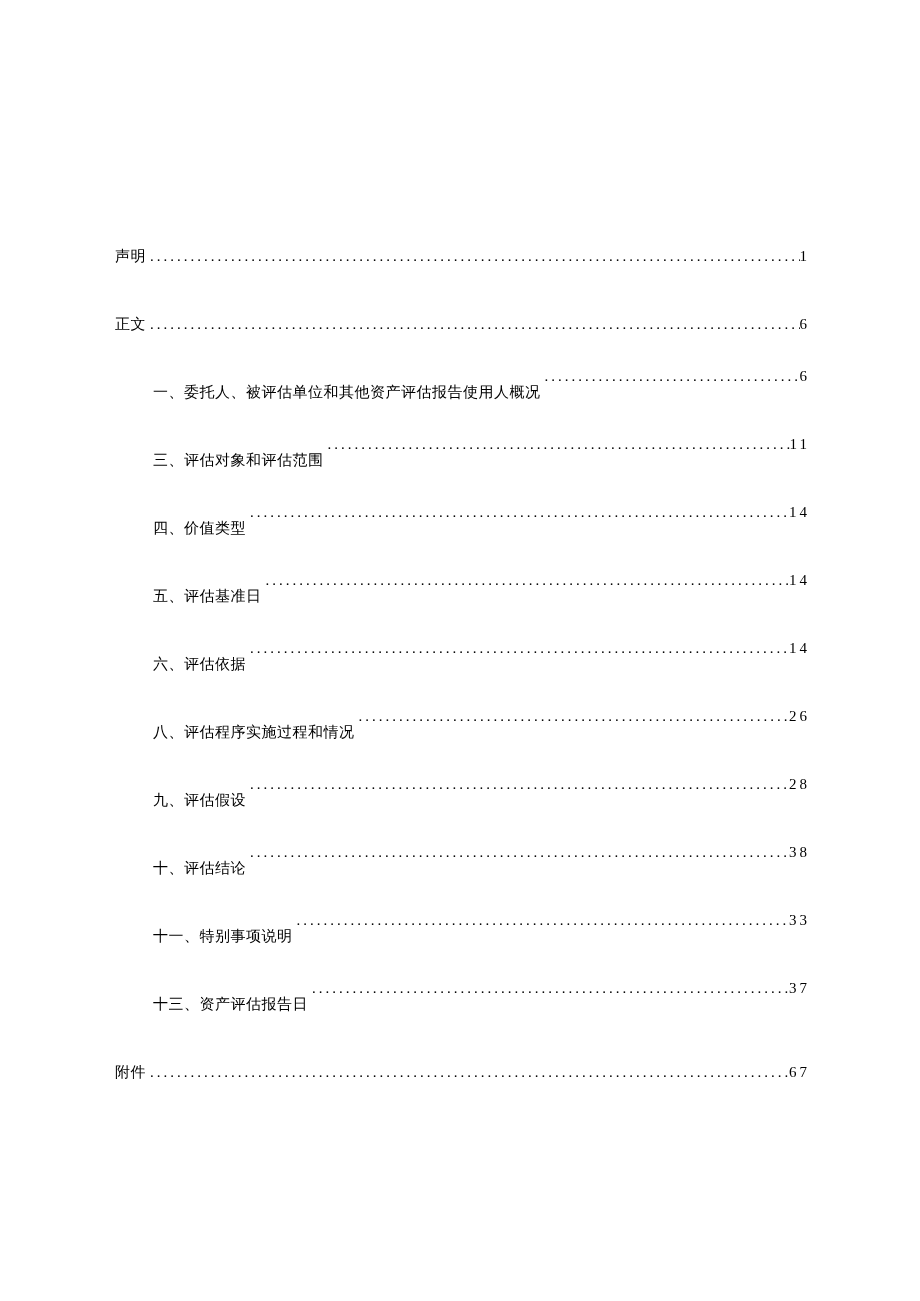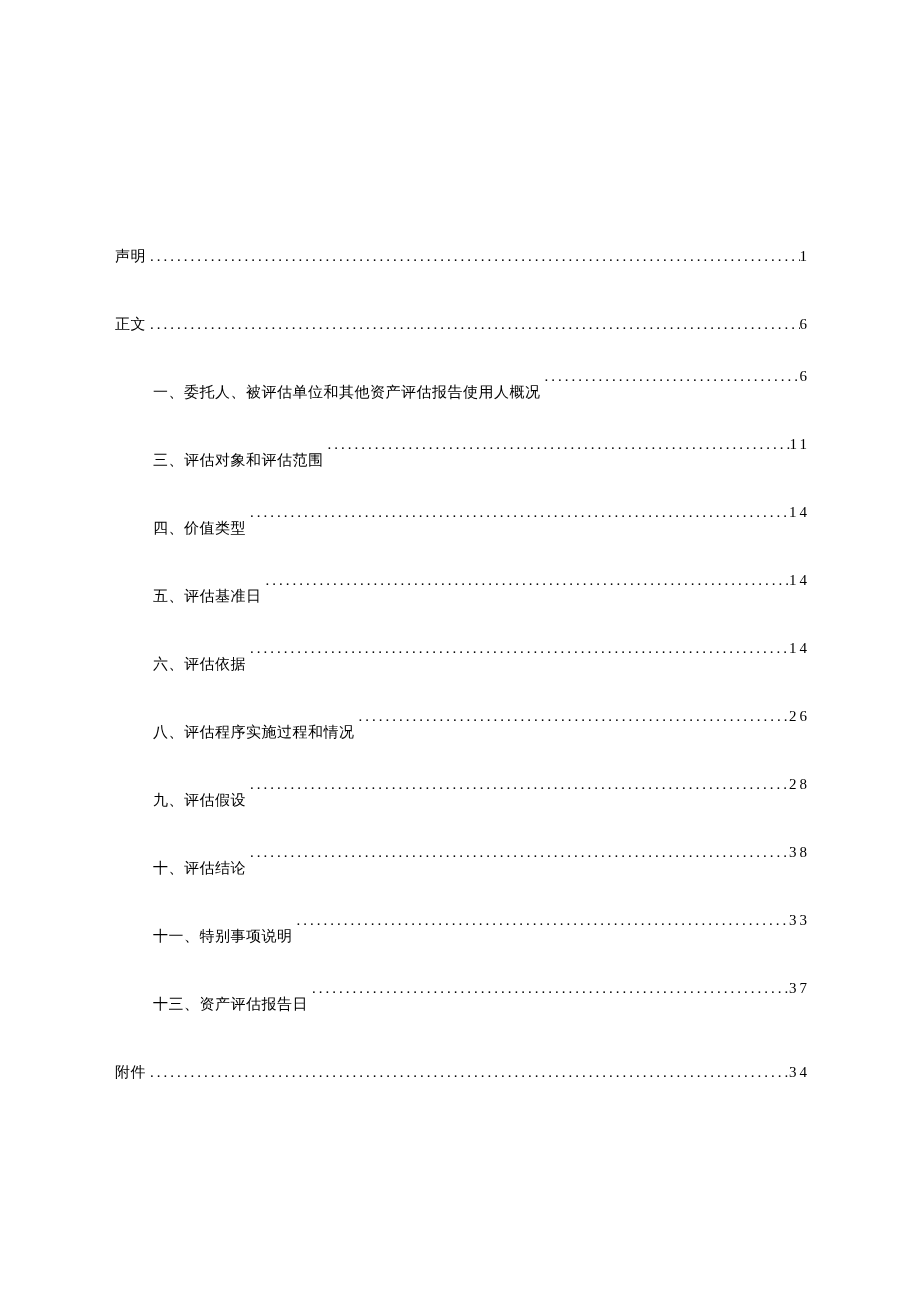--- a/index.html
+++ b/index.html
@@ -92,15 +92,15 @@
       <span class="page">33</span>
     </div>
     <div class="toc-line indent">
       <span class="title">十三、资产评估报告日</span>
       <span class="dots"></span>
       <span class="page">37</span>
     </div>
     <div class="toc-line">
       <span class="title">附件</span>
       <span class="dots"></span>
-      <span class="page">34</span>
+      <span class="page">67</span>
     </div>
   </div>
 
 </body></html>

